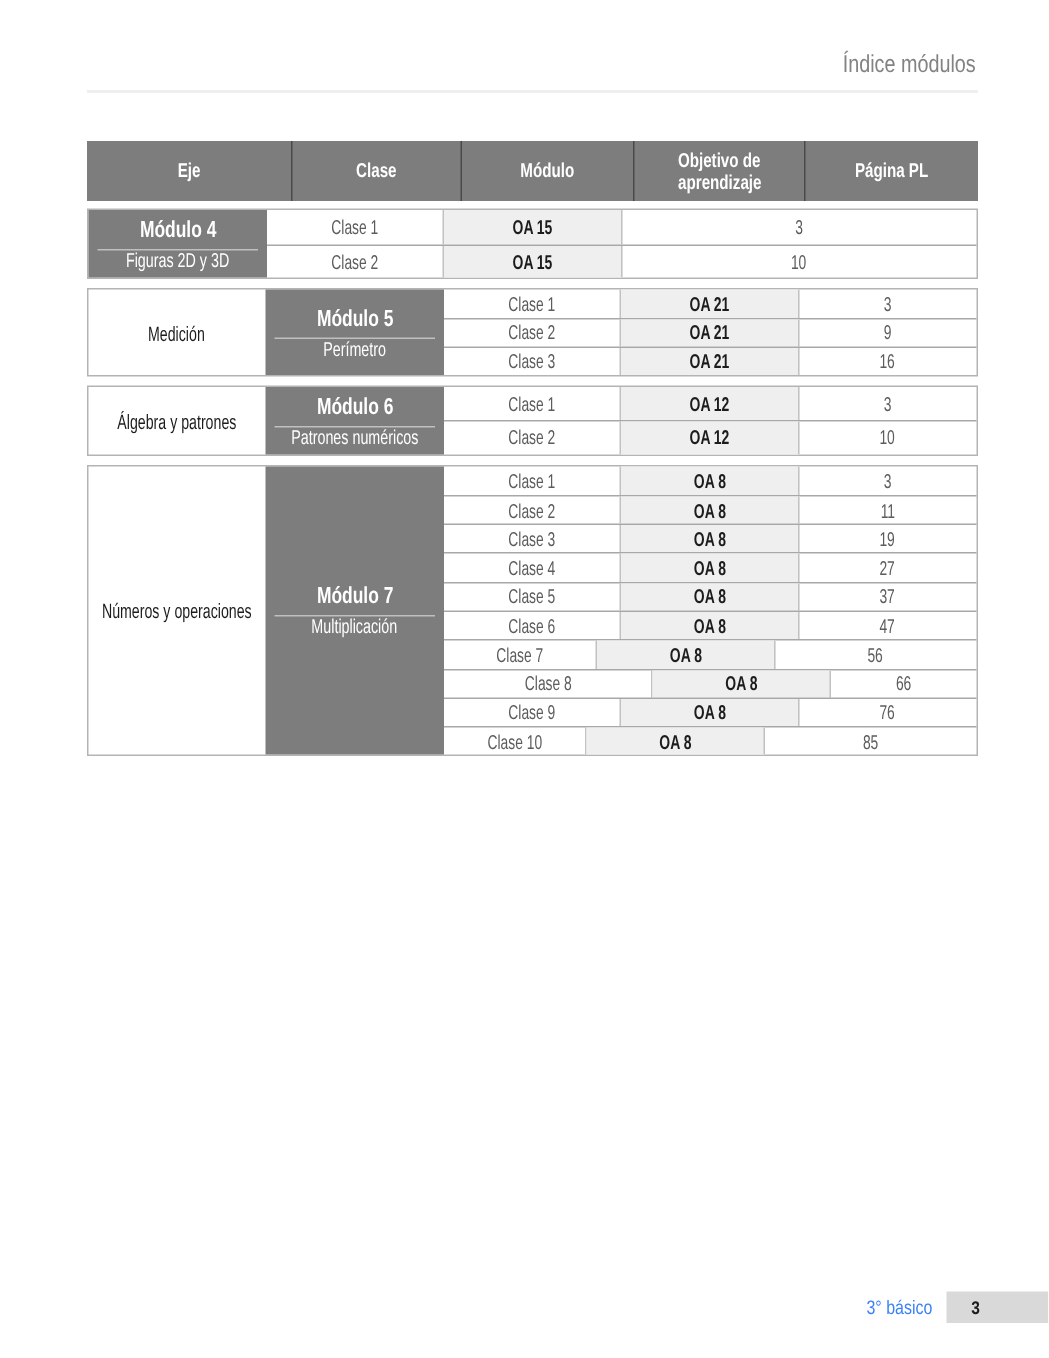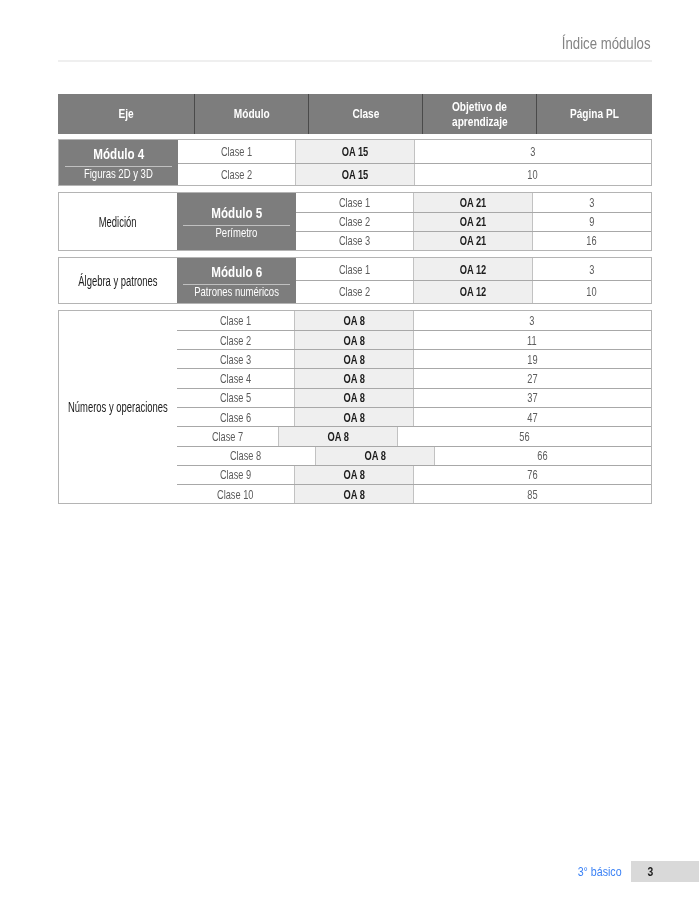--- a/index.html
+++ b/index.html
@@ -60,25 +60,25 @@
 <div class="page">
 
   <div class="hdr-title"><span>Índice módulos</span></div>
   <div class="hdr-rule"></div>
 
   <div class="tbl">
     <div class="thead">
       <div class="th" style="width:142px">
         <span>Eje</span>
       </div>
+      <div class="th" style="width:118.0px">
+        <span>Clase</span>
+      </div>
       <div class="th" style="width:119.2px">
         <span>Módulo</span>
-      </div>
-      <div class="th" style="width:118.0px">
-        <span>Clase</span>
       </div>
       <div class="th" style="width:118.8px">
         <span>Objetivo de</span>
         <span>aprendizaje</span>
       </div>
       <div class="th" style="width:118.5px">
         <span>Página PL</span>
       </div>
     </div>
     <div class="tbody">
@@ -189,20 +189,25 @@
             <div class="cell c-pag" style="flex:1">
                 <span>10</span>
               </div>
           </div>
         </div>
       </div>
       <div class="group" style="top:215.6px;height:194.8px">
         <div class="col-eje" style="width:118.0px">
             <span>Números y operaciones</span>
           </div>
+        <div class="col-mod" style="width:119.2px">
+          <div class="mod-title"><span>Módulo 7</span></div>
+          <div class="mod-line" style="width:107.2px"></div>
+          <div class="mod-sub"><span>Multiplicación</span></div>
+        </div>
         <div class="col-rest">
           <div class="row first" style="height:19.45px">
             <div class="cell c-clase" style="width:118.0px">
                 <span>Clase 1</span>
               </div>
             <div class="cell c-oa" style="width:118.8px">
                 <span>OA 8</span>
               </div>
             <div class="cell c-pag" style="flex:1">
                 <span>3</span>
@@ -290,21 +295,21 @@
                 <span>Clase 9</span>
               </div>
             <div class="cell c-oa" style="width:118.8px">
                 <span>OA 8</span>
               </div>
             <div class="cell c-pag" style="flex:1">
                 <span>76</span>
               </div>
           </div>
           <div class="row" style="height:19.45px">
-            <div class="cell c-clase" style="width:118.0px">
+            <div class="cell c-clase" style="width:95px">
                 <span>Clase 10</span>
               </div>
             <div class="cell c-oa" style="width:118.8px">
                 <span>OA 8</span>
               </div>
             <div class="cell c-pag" style="flex:1">
                 <span>85</span>
               </div>
           </div>
         </div>

